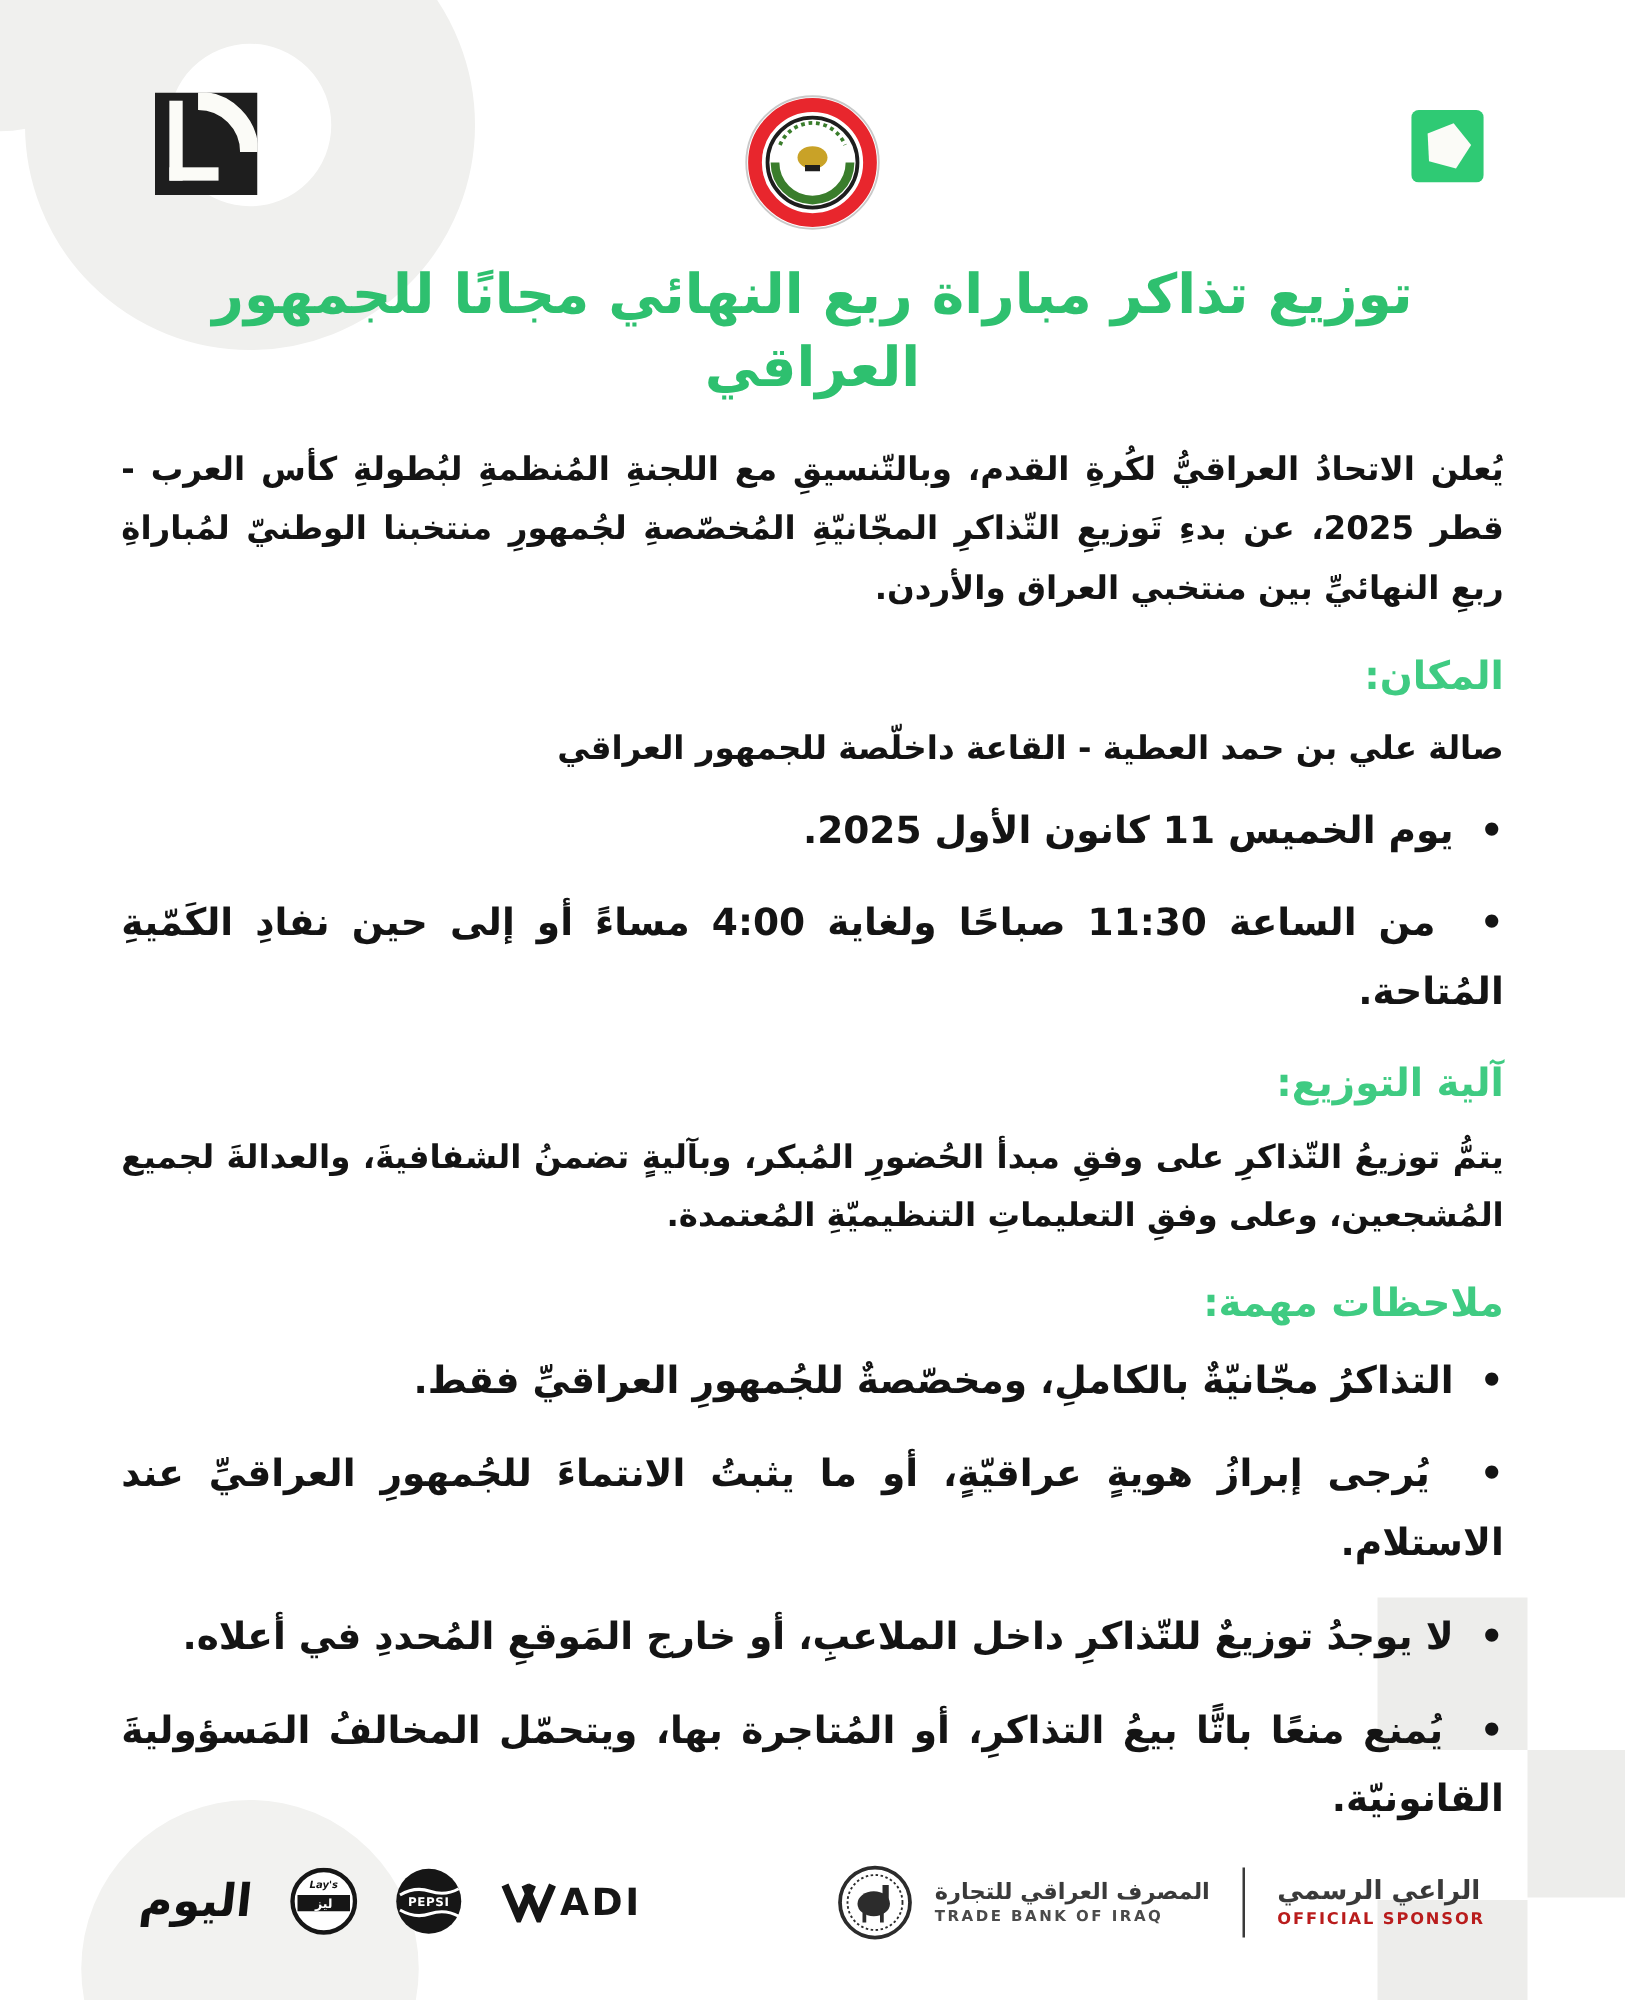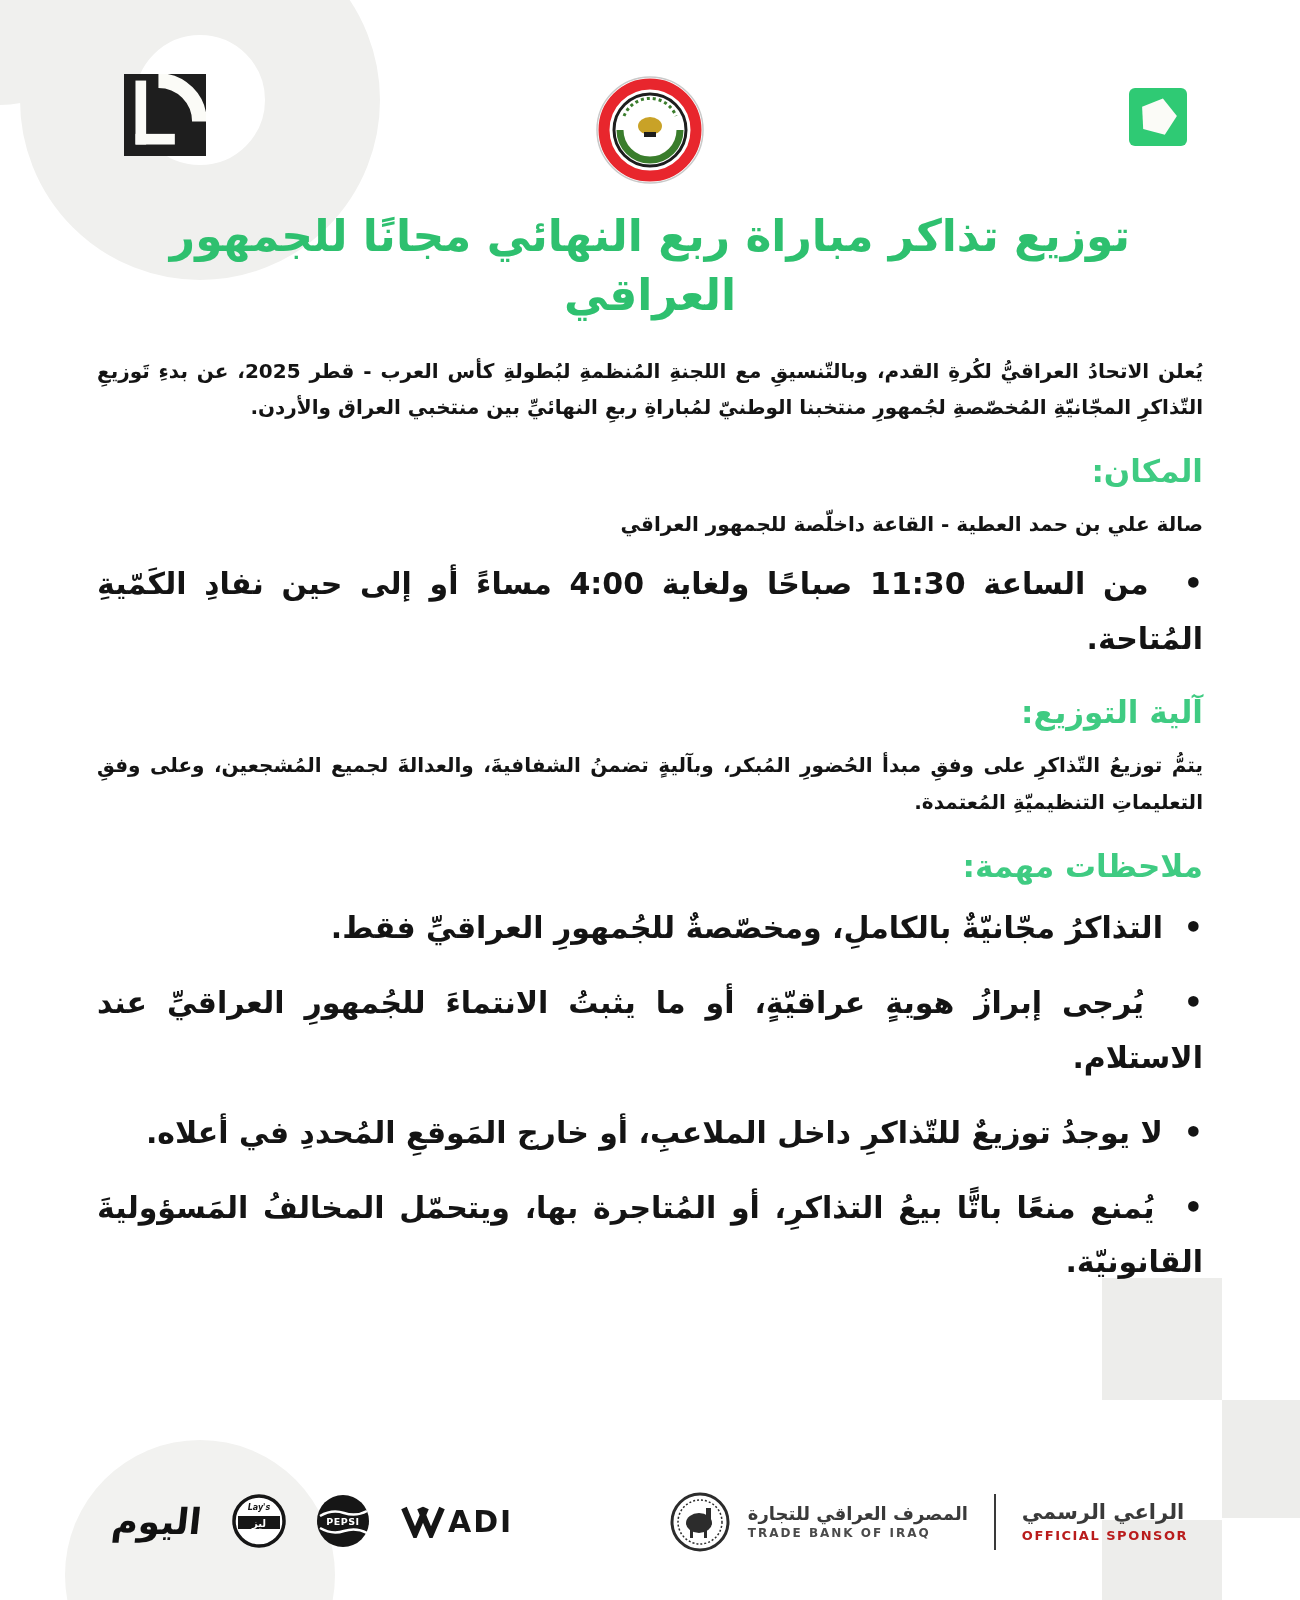--- a/index.html
+++ b/index.html
@@ -39,21 +39,21 @@
   .logo-ifa{position:absolute;left:50%;top:12px;transform:translateX(-50%);width:108px;height:108px;}
   .logo-green{position:absolute;right:16px;top:24px;width:58px;height:58px;}
 
   h1.title{
     margin:0 0 28px 0;
     font-size:44px;line-height:1.35;font-weight:bold;
     text-align:center;color:var(--green-title,#2ec06f);
   }
   p.para{
     margin:0 0 14px 0;
-    font-size:20px;line-height:1.83;
+    font-size:26px;line-height:1.83;
     text-align:justify;text-align-last:right;
     font-weight:bold;color:#141414;
   }
   h2.sec{
     margin:22px 0 12px 0;
     font-size:31px;line-height:1.5;font-weight:bold;
     color:var(--green-heading,#3fcb82);
   }
   .bullet{
     margin:0 0 20px 0;
@@ -126,20 +126,21 @@
       </svg>
     </div>
 
     <h1 class="title">توزيع تذاكر مباراة ربع النهائي مجانًا للجمهور العراقي</h1>
 
     <p class="para">يُعلن الاتحادُ العراقيُّ لكُرةِ القدم، وبالتّنسيقِ مع اللجنةِ المُنظمةِ لبُطولةِ كأس العرب - قطر 2025، عن بدءِ تَوزيعِ التّذاكرِ المجّانيّةِ المُخصّصةِ لجُمهورِ منتخبنا الوطنيّ لمُباراةِ ربعِ النهائيِّ بين منتخبي العراق والأردن.</p>
 
     <h2 class="sec">المكان:</h2>
     <p class="para">صالة علي بن حمد العطية - القاعة داخلّصة للجمهور العراقي</p>
 
+    <div class="bullet">يوم الخميس 11 كانون الأول 2025.</div>
     <div class="bullet">من الساعة 11:30 صباحًا ولغاية 4:00 مساءً أو إلى حين نفادِ الكَمّيةِ المُتاحة.</div>
 
     <h2 class="sec">آلية التوزيع:</h2>
     <p class="para">يتمُّ توزيعُ التّذاكرِ على وفقِ مبدأ الحُضورِ المُبكر، وبآليةٍ تضمنُ الشفافيةَ، والعدالةَ لجميع المُشجعين، وعلى وفقِ التعليماتِ التنظيميّةِ المُعتمدة.</p>
 
     <h2 class="sec">ملاحظات مهمة:</h2>
     <div class="bullet">التذاكرُ مجّانيّةٌ بالكاملِ، ومخصّصةٌ للجُمهورِ العراقيِّ فقط.</div>
     <div class="bullet">يُرجى إبرازُ هويةٍ عراقيّةٍ، أو ما يثبتُ الانتماءَ للجُمهورِ العراقيِّ عند الاستلام.</div>
     <div class="bullet">لا يوجدُ توزيعٌ للتّذاكرِ داخل الملاعبِ، أو خارج المَوقعِ المُحددِ في أعلاه.</div>
     <div class="bullet">يُمنع منعًا باتًّا بيعُ التذاكرِ، أو المُتاجرة بها، ويتحمّل المخالفُ المَسؤوليةَ القانونيّة.</div>

